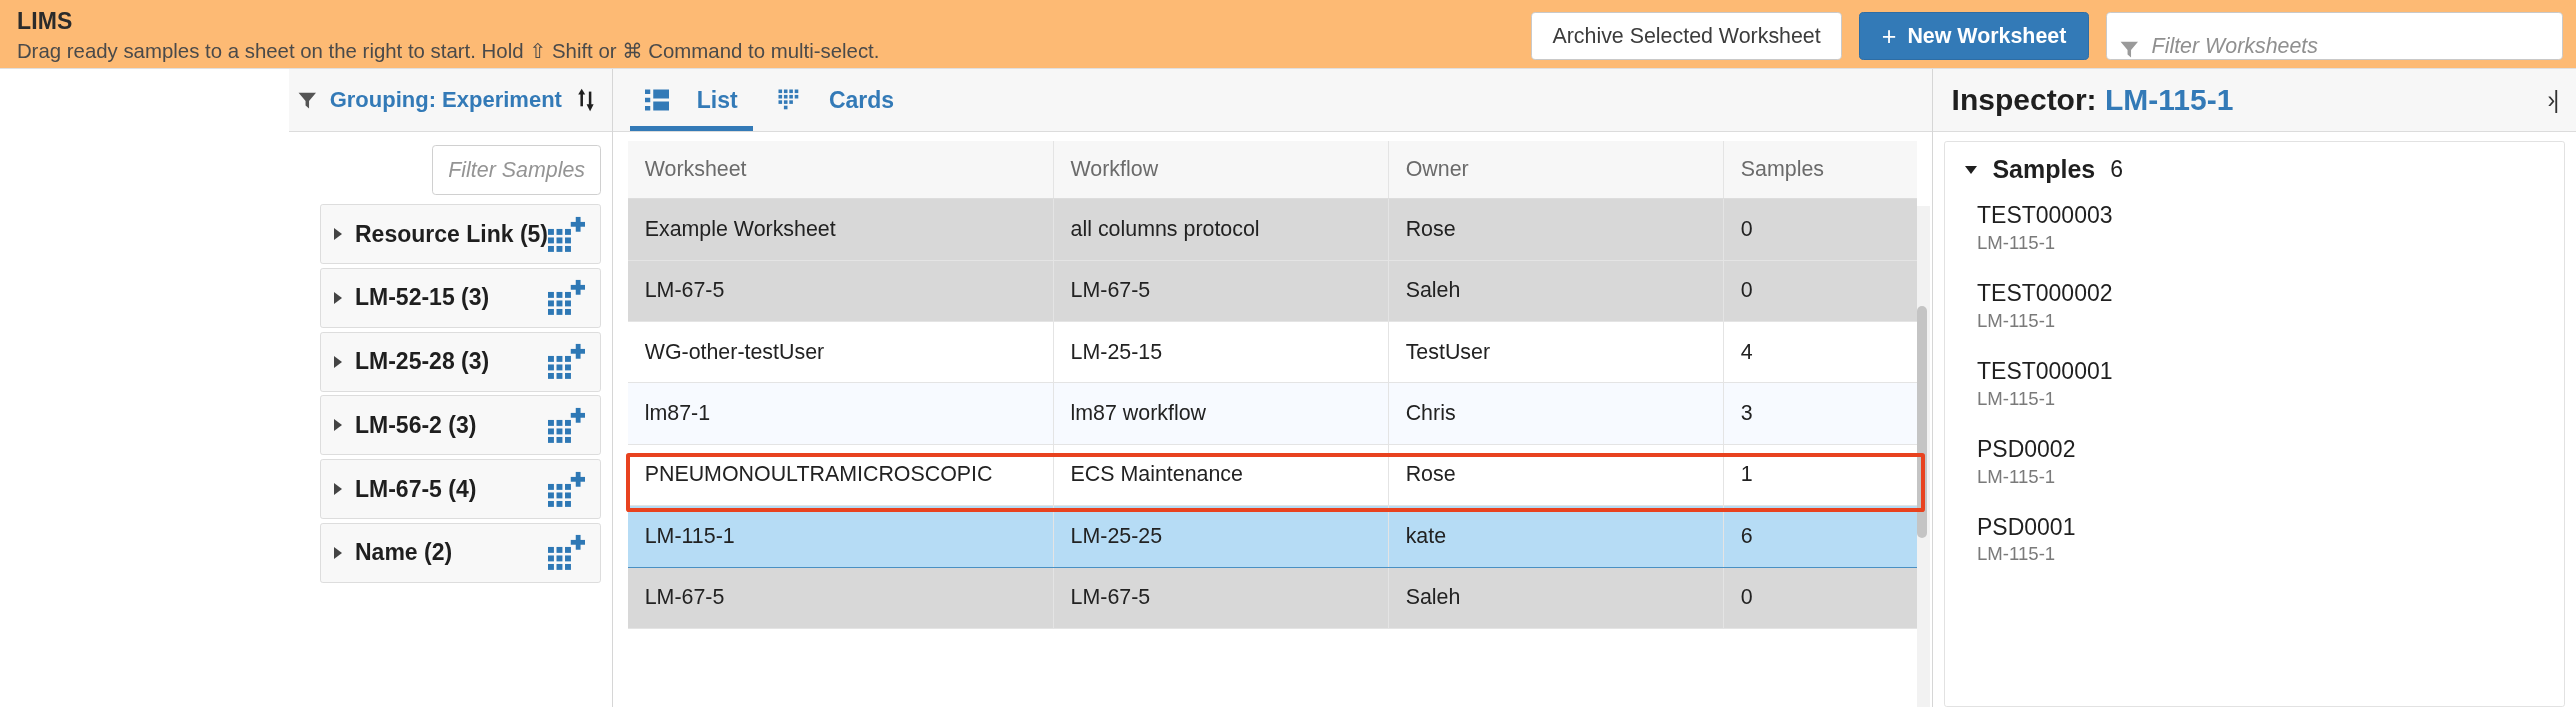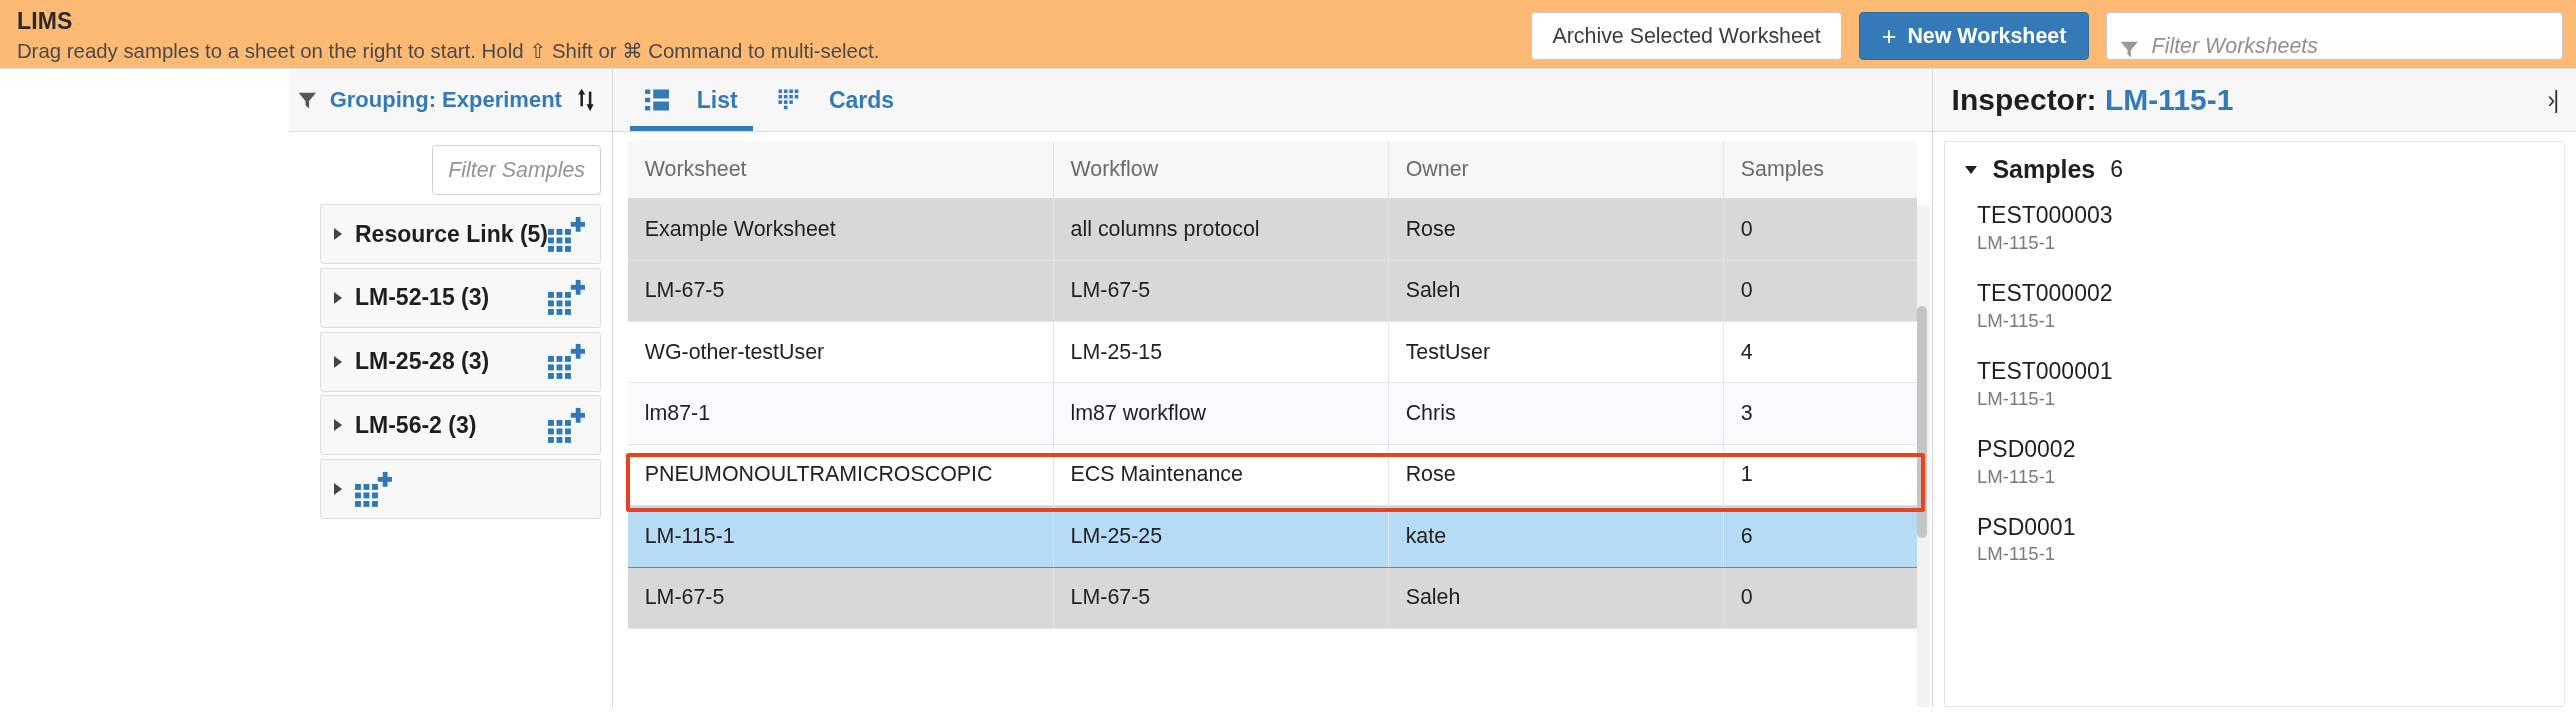--- a/index.html
+++ b/index.html
@@ -468,20 +468,38 @@
   <rect x="9.2" y="11.6" width="3.2" height="3.2" fill="#2e78b5"></rect>
   <rect x="0" y="16.2" width="3.2" height="3.2" fill="#2e78b5"></rect>
   <rect x="4.6" y="16.2" width="3.2" height="3.2" fill="#2e78b5"></rect>
   <rect x="9.2" y="16.2" width="3.2" height="3.2" fill="#2e78b5"></rect>
   <rect x="15" y="0.5" width="2.6" height="8" fill="#2e78b5"></rect>
   <rect x="12.3" y="3.2" width="8" height="2.6" fill="#2e78b5"></rect>
 </svg>
         </div>
         <div class="group-item">
           <span class="caret-right"></span>
+          <span class="group-label">LM-67-5 (4)</span>
+<svg class="grid-plus" viewBox="0 0 20 20">
+  <rect x="0" y="7" width="3.2" height="3.2" fill="#2e78b5"></rect>
+  <rect x="4.6" y="7" width="3.2" height="3.2" fill="#2e78b5"></rect>
+  <rect x="9.2" y="7" width="3.2" height="3.2" fill="#2e78b5"></rect>
+  <rect x="0" y="11.6" width="3.2" height="3.2" fill="#2e78b5"></rect>
+  <rect x="4.6" y="11.6" width="3.2" height="3.2" fill="#2e78b5"></rect>
+  <rect x="9.2" y="11.6" width="3.2" height="3.2" fill="#2e78b5"></rect>
+  <rect x="0" y="16.2" width="3.2" height="3.2" fill="#2e78b5"></rect>
+  <rect x="4.6" y="16.2" width="3.2" height="3.2" fill="#2e78b5"></rect>
+  <rect x="9.2" y="16.2" width="3.2" height="3.2" fill="#2e78b5"></rect>
+  <rect x="15" y="0.5" width="2.6" height="8" fill="#2e78b5"></rect>
+  <rect x="12.3" y="3.2" width="8" height="2.6" fill="#2e78b5"></rect>
+</svg>
+        </div>
+        <div class="group-item">
+          <span class="caret-right"></span>
+          <span class="group-label">Name (2)</span>
 <svg class="grid-plus" viewBox="0 0 20 20">
   <rect x="0" y="7" width="3.2" height="3.2" fill="#2e78b5"></rect>
   <rect x="4.6" y="7" width="3.2" height="3.2" fill="#2e78b5"></rect>
   <rect x="9.2" y="7" width="3.2" height="3.2" fill="#2e78b5"></rect>
   <rect x="0" y="11.6" width="3.2" height="3.2" fill="#2e78b5"></rect>
   <rect x="4.6" y="11.6" width="3.2" height="3.2" fill="#2e78b5"></rect>
   <rect x="9.2" y="11.6" width="3.2" height="3.2" fill="#2e78b5"></rect>
   <rect x="0" y="16.2" width="3.2" height="3.2" fill="#2e78b5"></rect>
   <rect x="4.6" y="16.2" width="3.2" height="3.2" fill="#2e78b5"></rect>
   <rect x="9.2" y="16.2" width="3.2" height="3.2" fill="#2e78b5"></rect>

